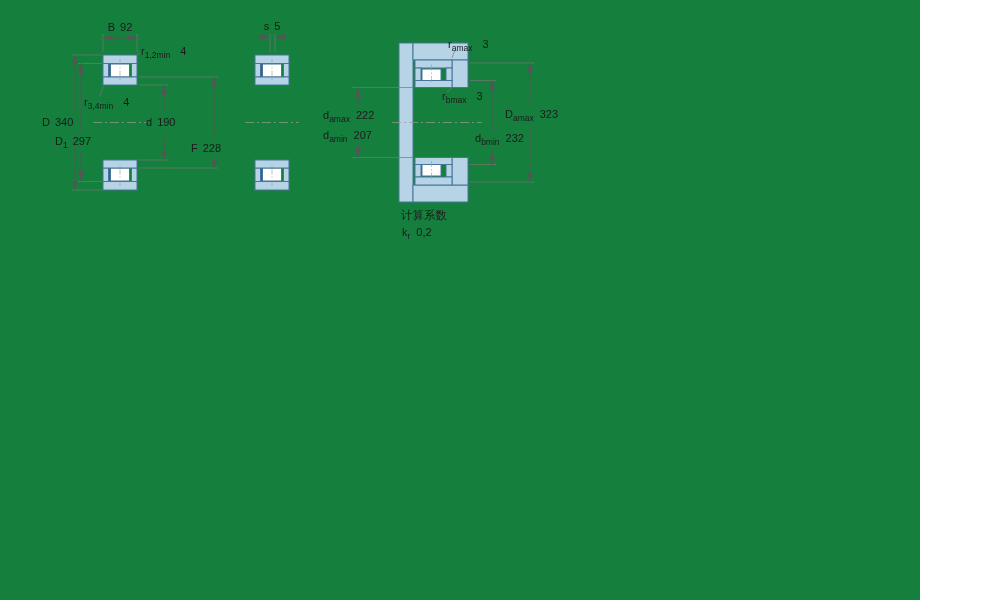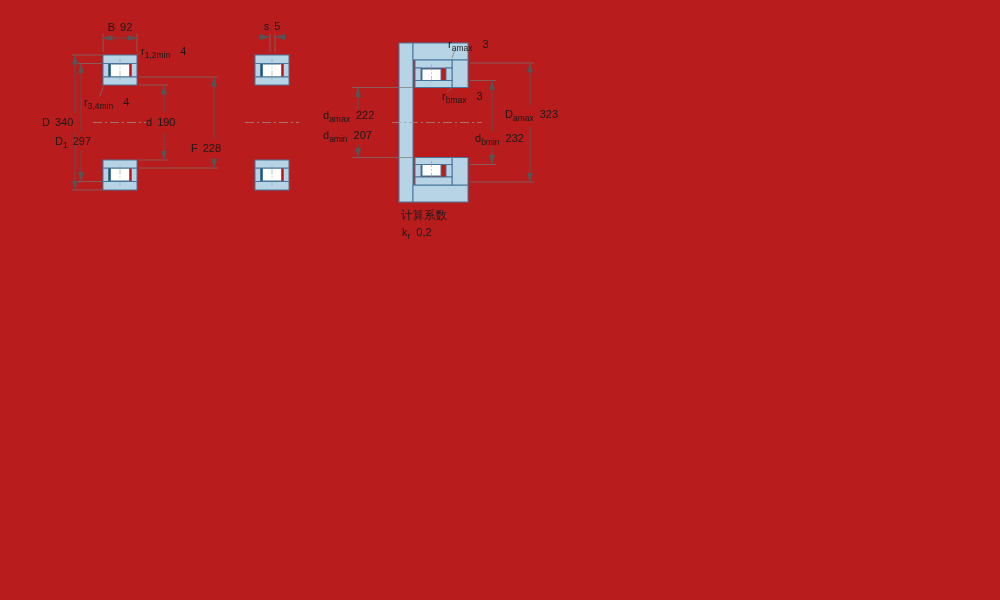--- a/index.html
+++ b/index.html
@@ -1,16 +1,16 @@
 <!DOCTYPE html>
 <html><head>
 <meta charset="utf-8">
 <style>
   html,body{margin:0;padding:0;background:#ffffff;}
-  .canvas{position:relative;width:1000px;height:600px;background:#b91c1c;overflow:hidden;}
+  .canvas{position:relative;width:920px;height:600px;background:#15803d;overflow:hidden;}
   svg{display:block;}
   .ring{fill:#b7d4e6;stroke:#46749a;stroke-width:1;}
   .roller{fill:#ffffff;stroke:#46749a;stroke-width:1;}
   .blue{fill:#b7d4e6;stroke:#46749a;stroke-width:1;}
   .dim{stroke:#555555;stroke-width:0.9;fill:none;}
   .ext{stroke:#777777;stroke-width:0.7;fill:none;}
   .lead{stroke:#777777;stroke-width:0.7;fill:none;}
   .cl{stroke:#999999;stroke-width:0.7;stroke-dasharray:9 3 2 3;fill:none;}
   .cl-sm{stroke:#999999;stroke-width:0.6;stroke-dasharray:6 2 1.5 2;fill:none;}
   text{font-family:"Liberation Sans","DejaVu Sans",sans-serif;font-size:11px;fill:#1a1a1a;}

